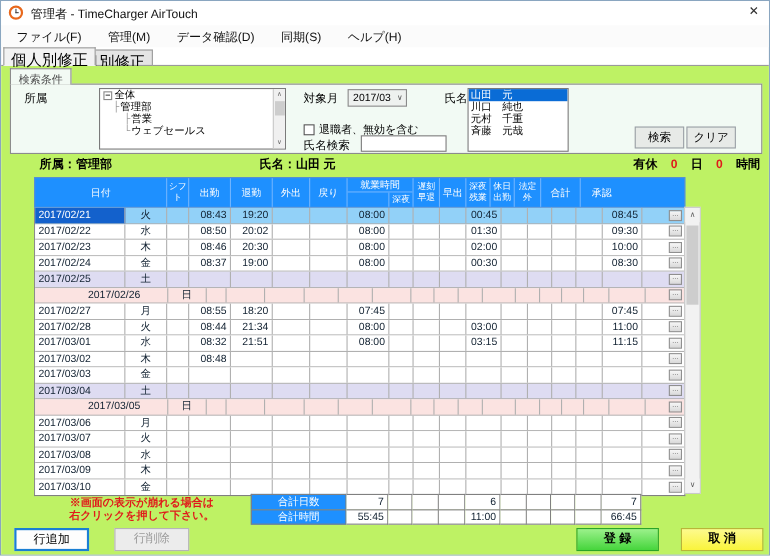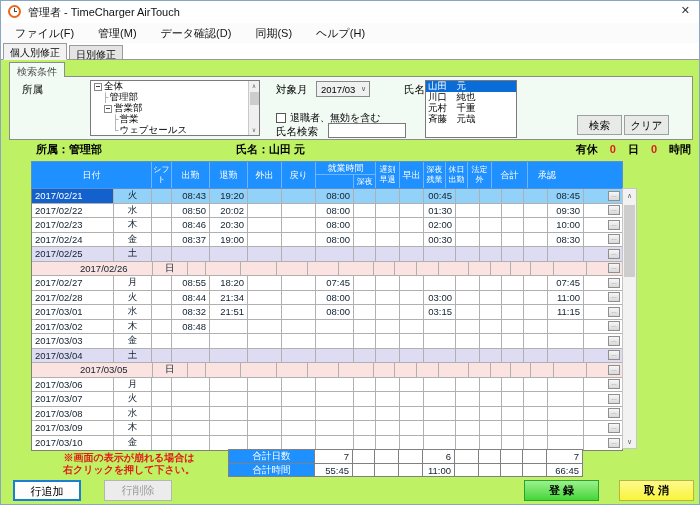--- a/index.html
+++ b/index.html
@@ -10,21 +10,21 @@
   .appicon{position:absolute;left:7px;top:4px;width:13px;height:13px;border:2px solid #e8681c;border-radius:50%;box-sizing:border-box;background:#fff;}
   .appicon::before{content:"";position:absolute;left:4px;top:1px;width:1px;height:4px;background:#444;}
   .appicon::after{content:"";position:absolute;left:4px;top:4px;width:3px;height:1px;background:#444;}
   .title{position:absolute;left:27px;top:4px;font-size:11px;color:#111;}
   .closebtn{position:absolute;right:9px;top:3px;font-size:11px;color:#333;cursor:default;}
   
   .menubar{position:absolute;left:0;top:22px;width:100%;height:20px;background:#fbfbfb;display:flex;align-items:center;padding-left:14px;box-sizing:border-box;gap:24px;}
   .menuitem{font-size:11px;color:#111;}
   
   .tabstrip{position:absolute;left:0;top:42px;width:100%;height:17px;border-bottom:1px solid #9a9a9a;box-sizing:border-box;}
-  .tab{position:absolute;top:0;height:17px;box-sizing:border-box;border:1px solid #9a9a9a;font-size:10px;padding:2px 6px 0 6px;}
+  .tab{position:absolute;top:0;height:17px;box-sizing:border-box;border:1px solid #9a9a9a;font-size:14px;padding:2px 6px 0 6px;}
   .tab.active{left:2px;background:#f2f2f2;border-bottom:1px solid #f2f2f2;z-index:2;}
   .tab.inactive{left:68px;background:#e4e4e4;height:15px;top:2px;}
   
   .page{position:absolute;left:0;top:59px;width:700px;height:446px;background:#bef264;}
   
   .searchtab{position:absolute;left:8px;top:2px;width:56px;height:15px;border:1px solid #8c8c8c;border-bottom:none;background:#f2faf4;font-size:10px;color:#4a4a4a;text-align:center;padding-top:2px;box-sizing:border-box;z-index:2;}
   .searchbox{position:absolute;left:8px;top:16px;width:684px;height:64px;border:1px solid #8c8c8c;background:#f2faf4;box-sizing:border-box;}
   .lbl{position:absolute;font-size:10.5px;color:#000;}
   .tree{position:absolute;left:80px;top:3px;width:170px;height:56px;background:#fff;border:1px solid #7a7a7a;box-sizing:border-box;overflow:hidden;}
   .treeitem{height:11px;display:flex;align-items:center;font-size:9.5px;color:#000;white-space:nowrap;}
@@ -126,24 +126,20 @@
       <div class="tree">
         <div id="treeItems">
             <div class="treeitem" style="padding-left: 2px;">
               <span class="expbox"></span>
               <span>全体</span>
             </div>
             <div class="treeitem" style="padding-left: 12px;">
               <span class="branch">├</span>
               <span>管理部</span>
             </div>
-            <div class="treeitem" style="padding-left: 12px;">
-              <span class="expbox"></span>
-              <span>営業部</span>
-            </div>
             <div class="treeitem" style="padding-left: 22px;">
               <span class="branch">├</span>
               <span>営業</span>
             </div>
             <div class="treeitem" style="padding-left: 22px;">
               <span class="branch">└</span>
               <span>ウェブセールス</span>
             </div>
           </div>
         <div class="treescroll">

